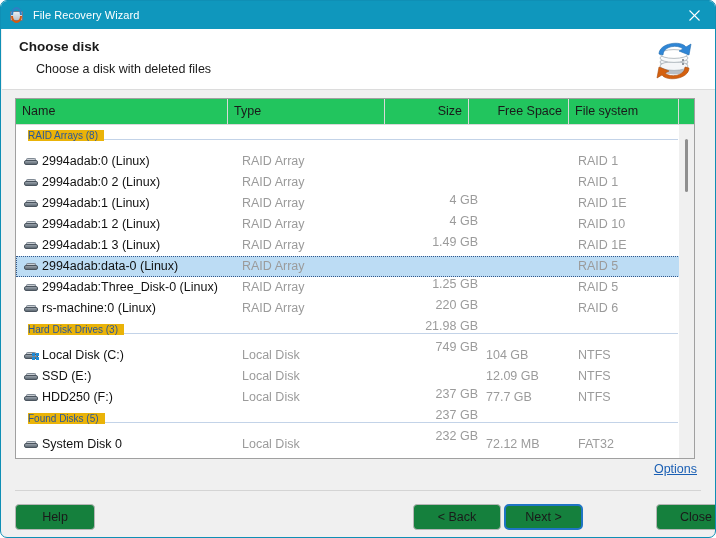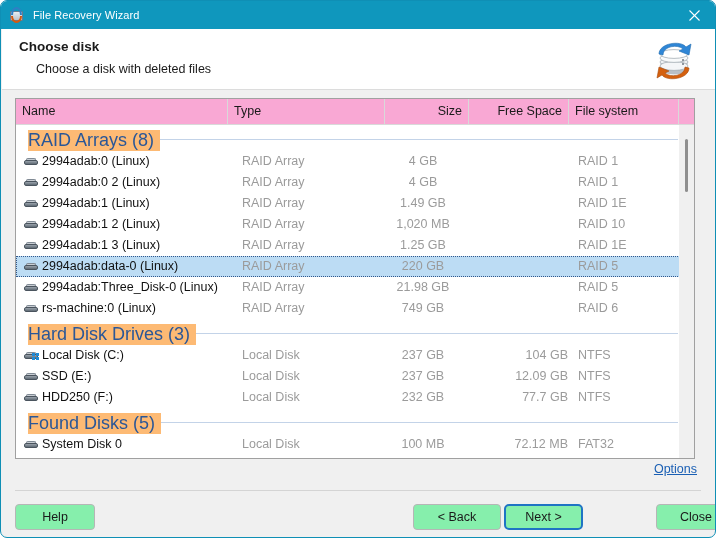--- a/index.html
+++ b/index.html
@@ -127,21 +127,21 @@
     height: 361px;
     background: #ffffff;
     border: 1px solid #a0a0a0;
     box-sizing: border-box;
     overflow: hidden;
   }
   .col-headers {
     position: relative;
     height: 25px;
     border-bottom: 1px solid #d9d9d9;
-    background: #f9a8d4;
+    background: #22c55e;
   }
   .ch {
     position: absolute;
     top: 0;
     height: 25px;
     line-height: 25px;
     font-size: 12.5px;
     color: #1a1a1a;
     box-sizing: border-box;
     padding: 0 6px;
@@ -158,24 +158,24 @@
   }
   .group-hd {
     position: relative;
     height: 23px;
     margin-top: 3px;
   }
   .group-hd .gl {
     position: absolute;
     left: 12px;
     top: 2px;
-    font-size: 18px;
+    font-size: 10px;
     color: #2b5797;
     white-space: nowrap;
-    background: #fdba74;
+    background: #eab308;
     padding-right: 6px;
     z-index: 2;
   }
   .group-hd .gline {
     position: absolute;
     left: 12px; right: 16px;
     top: 11px;
     height: 1px;
     background: #c3d3e8;
   }
@@ -196,22 +196,22 @@
     line-height: 21px;
     font-size: 12.5px;
     white-space: nowrap;
     overflow: hidden;
   }
   .cell.name {
     left: 26px;
     color: #111111;
   }
   .cell.type { left: 226px; color: #9b9b9b; }
-  .cell.size { left: 341px; width: 132px; text-align: center; color: #9b9b9b; }
-  .cell.free { left: 470px; width: 82px; text-align: right; color: #9b9b9b; }
+  .cell.size { left: 330px; width: 132px; text-align: right; color: #9b9b9b; margin-top: 39px; }
+  .cell.free { left: 470px; width: 82px; text-align: left; color: #9b9b9b; }
   .cell.fs   { left: 562px; color: #9b9b9b; }
 
   
   .disk-ico {
     position: absolute;
     left: 8px; top: 7px;
     width: 14px; height: 8px;
   }
   .disk-ico .d1 {
     position: absolute;
@@ -281,21 +281,21 @@
   .footer-sep {
     position: absolute;
     left: 14px; right: 14px;
     top: 489px;
     height: 1px;
     background: #d4d4d4;
   }
   .btn {
     position: absolute;
     height: 26px;
-    background: #86efac;
+    background: #15803d;
     border: 1px solid #b6b6b6;
     border-radius: 4px;
     font-family: "Liberation Sans", sans-serif;
     font-size: 12.5px;
     color: #1a1a1a;
     box-sizing: border-box;
     cursor: default;
     padding: 0;
     text-align: center;
     line-height: 24px;

